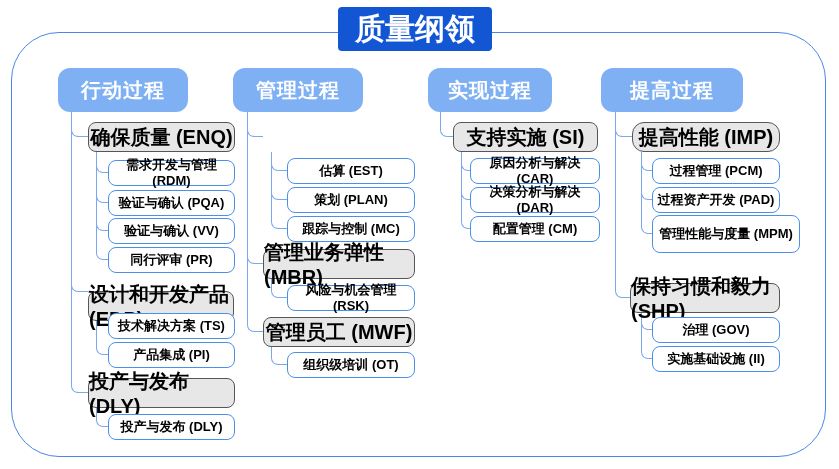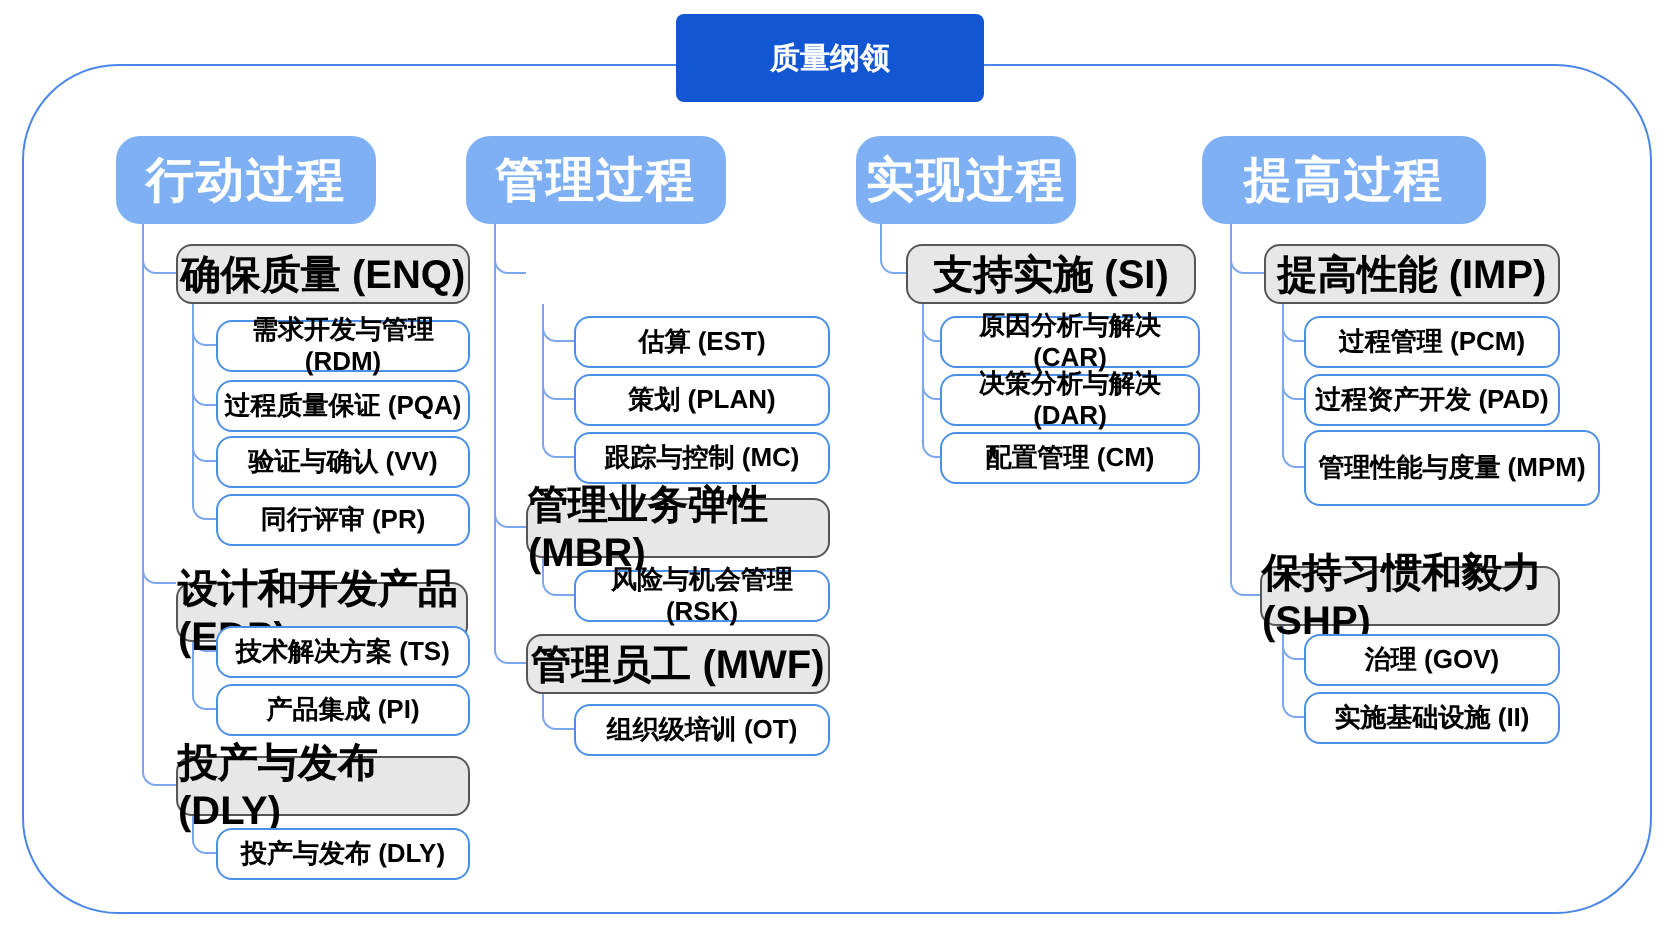--- a/index.html
+++ b/index.html
@@ -12,23 +12,23 @@
     --frame-border:#4a86e8;
     --text:#000000;
   }
   html,body{margin:0;padding:0;background:#ffffff;}
   body{font-family:"Liberation Sans",sans-serif;}
   .canvas{position:relative;width:839px;height:469px;background:#ffffff;overflow:hidden;}
   .frame{position:absolute;left:11px;top:32px;width:813px;height:423px;
          border:1.5px solid var(--frame-border);border-radius:48px;background:#ffffff;}
   .title{position:absolute;left:338px;top:7px;width:154px;height:44px;
          background:var(--title-bg);border-radius:4px;color:#ffffff;font-weight:bold;
-         font-size:15px;display:flex;align-items:center;justify-content:center;z-index:5;}
+         font-size:30px;display:flex;align-items:center;justify-content:center;z-index:5;}
   .col-header{position:absolute;height:44px;background:var(--header-bg);border-radius:12px;
-         color:#ffffff;font-weight:bold;font-size:24px;display:flex;align-items:center;
+         color:#ffffff;font-weight:bold;font-size:20px;display:flex;align-items:center;
          justify-content:center;z-index:3;letter-spacing:1px;}
   .group{position:absolute;height:30px;background:var(--gray-fill);
          border:1.5px solid var(--gray-border);border-radius:8px;color:var(--text);
          font-weight:bold;font-size:20px;display:flex;align-items:center;justify-content:center;
          box-sizing:border-box;z-index:3;}
   .leaf{position:absolute;height:26px;background:#ffffff;
          border:1.5px solid var(--white-border);border-radius:8px;color:var(--text);
          font-weight:bold;font-size:13px;display:flex;align-items:center;justify-content:center;
          box-sizing:border-box;z-index:3;text-align:center;line-height:1.2;}
   .conn{position:absolute;border-left:1.5px solid var(--connector);
@@ -51,21 +51,21 @@
   <div class="conn" style="left:71px;top:112px;width:17px;height:281px;"></div>
 
   <div class="group" style="left:88px;top:122px;width:147px;">确保质量 (ENQ)</div>
 
   <div class="conn" style="left:96px;top:152px;width:12px;height:21px;"></div>
   <div class="conn" style="left:96px;top:152px;width:12px;height:51px;"></div>
   <div class="conn" style="left:96px;top:152px;width:12px;height:79px;"></div>
   <div class="conn" style="left:96px;top:152px;width:12px;height:108px;"></div>
 
   <div class="leaf" style="left:108px;top:160px;width:127px;">需求开发与管理 (RDM)</div>
-  <div class="leaf" style="left:108px;top:190px;width:127px;">过程质量保证 (PQA)</div>
+  <div class="leaf" style="left:108px;top:190px;width:127px;">验证与确认 (PQA)</div>
   <div class="leaf" style="left:108px;top:218px;width:127px;">验证与确认 (VV)</div>
   <div class="leaf" style="left:108px;top:247px;width:127px;">同行评审 (PR)</div>
 
   <div class="group" style="left:88px;top:267px;width:146px;margin-top:24px;">设计和开发产品 (EDP)</div>
 
   <div class="conn" style="left:96px;top:307px;width:12px;height:19px;"></div>
   <div class="conn" style="left:96px;top:307px;width:12px;height:48px;"></div>
 
   <div class="leaf" style="left:108px;top:313px;width:127px;">技术解决方案 (TS)</div>
   <div class="leaf" style="left:108px;top:342px;width:127px;">产品集成 (PI)</div>
@@ -96,40 +96,40 @@
   <div class="conn" style="left:271px;top:279px;width:16px;height:19px;"></div>
 
   <div class="leaf" style="left:287px;top:285px;width:128px;">风险与机会管理 (RSK)</div>
 
   <div class="group" style="left:263px;top:317px;width:152px;">管理员工 (MWF)</div>
 
   <div class="conn" style="left:271px;top:347px;width:16px;height:18px;"></div>
 
   <div class="leaf" style="left:287px;top:352px;width:128px;">组织级培训 (OT)</div>
 
-  <div class="col-header" style="left:428px;top:68px;width:110px;text-align:right;">实现过程</div>
+  <div class="col-header" style="left:428px;top:68px;width:124px;text-align:right;">实现过程</div>
 
   <div class="conn" style="left:440px;top:112px;width:13px;height:25px;"></div>
 
   <div class="group" style="left:453px;top:122px;width:145px;">支持实施 (SI)</div>
 
   <div class="conn" style="left:461px;top:152px;width:9px;height:19px;"></div>
   <div class="conn" style="left:461px;top:152px;width:9px;height:48px;"></div>
   <div class="conn" style="left:461px;top:152px;width:9px;height:77px;"></div>
 
   <div class="leaf" style="left:470px;top:158px;width:130px;">原因分析与解决 (CAR)</div>
   <div class="leaf" style="left:470px;top:187px;width:130px;">决策分析与解决 (DAR)</div>
   <div class="leaf" style="left:470px;top:216px;width:130px;">配置管理 (CM)</div>
 
   <div class="col-header" style="left:601px;top:68px;width:142px;">提高过程</div>
 
   <div class="conn" style="left:615px;top:112px;width:17px;height:25px;"></div>
   <div class="conn" style="left:615px;top:112px;width:15px;height:186px;"></div>
 
-  <div class="group" style="left:632px;top:122px;width:148px;">提高性能 (IMP)</div>
+  <div class="group" style="left:632px;top:122px;width:148px;border-radius:12px;">提高性能 (IMP)</div>
 
   <div class="conn" style="left:641px;top:152px;width:11px;height:19px;"></div>
   <div class="conn" style="left:641px;top:152px;width:11px;height:48px;"></div>
   <div class="conn" style="left:641px;top:152px;width:11px;height:82px;"></div>
 
   <div class="leaf" style="left:652px;top:158px;width:128px;">过程管理 (PCM)</div>
   <div class="leaf" style="left:652px;top:187px;width:128px;">过程资产开发 (PAD)</div>
   <div class="leaf" style="left:652px;top:215px;width:148px;height:38px;">管理性能与度量 (MPM)</div>
 
   <div class="group" style="left:630px;top:283px;width:150px;">保持习惯和毅力 (SHP)</div>

